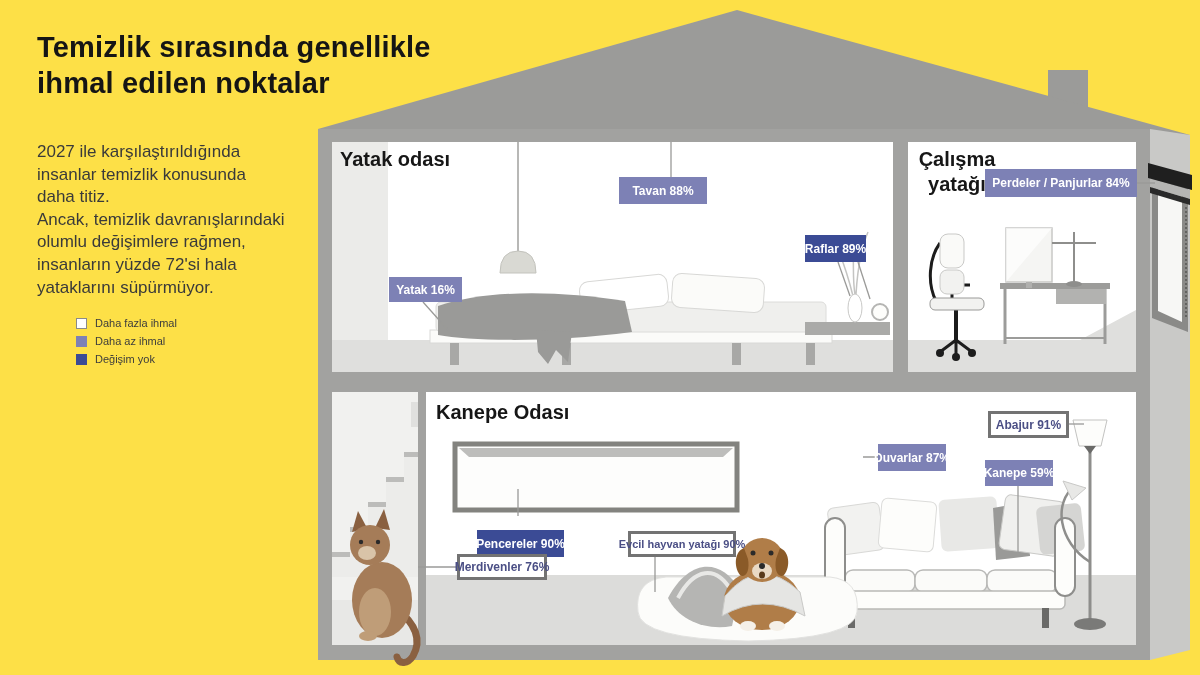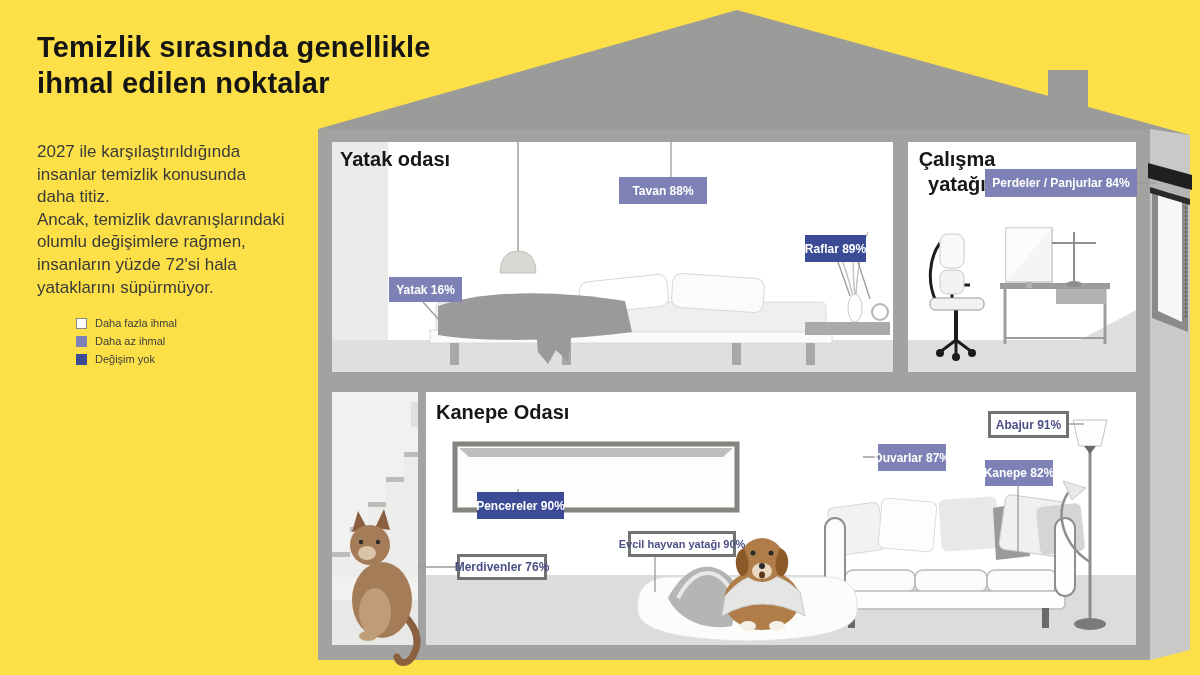--- a/index.html
+++ b/index.html
@@ -237,19 +237,19 @@
   <div class="room-title" style="left:340px;top:147px;">Yatak odası</div>
   <div class="room-title" id="title-study" style="left:910px;top:147px;">Çalışma
 yatağı</div>
   <div class="room-title" style="left:436px;top:400px;">Kanepe Odası</div>
 
   <div class="callout less" style="left:619px;top:177px;width:88px;height:27px;">Tavan 88%</div>
   <div class="callout none" style="left:805px;top:235px;width:61px;height:27px;">Raflar 89%</div>
   <div class="callout less" style="left:389px;top:277px;width:73px;height:25px;">Yatak 16%</div>
   <div class="callout less" style="left:985px;top:169px;width:152px;height:28px;">Perdeler / Panjurlar 84%</div>
   <div class="callout more" style="left:988px;top:411px;width:81px;height:27px;">Abajur 91%</div>
-  <div class="callout less" style="left:985px;top:460px;width:68px;height:26px;">Kanepe 82%</div>
+  <div class="callout less" style="left:985px;top:460px;width:68px;height:26px;">Kanepe 59%</div>
   <div class="callout less" style="left:835px;top:444px;width:68px;height:27px;margin-left:43px;">Duvarlar 87%</div>
-  <div class="callout none" style="left:477px;top:492px;width:87px;height:27px;">Pencereler 90%</div>
+  <div class="callout none" style="left:477px;top:530px;width:87px;height:27px;">Pencereler 90%</div>
   <div class="callout more small" style="left:606px;top:531px;width:108px;height:26px;margin-left:22px;">Evcil hayvan yatağı 90%</div>
   <div class="callout more" style="left:457px;top:554px;width:90px;height:26px;">Merdivenler  76%</div>
 
 </div>
 
 </body></html>

